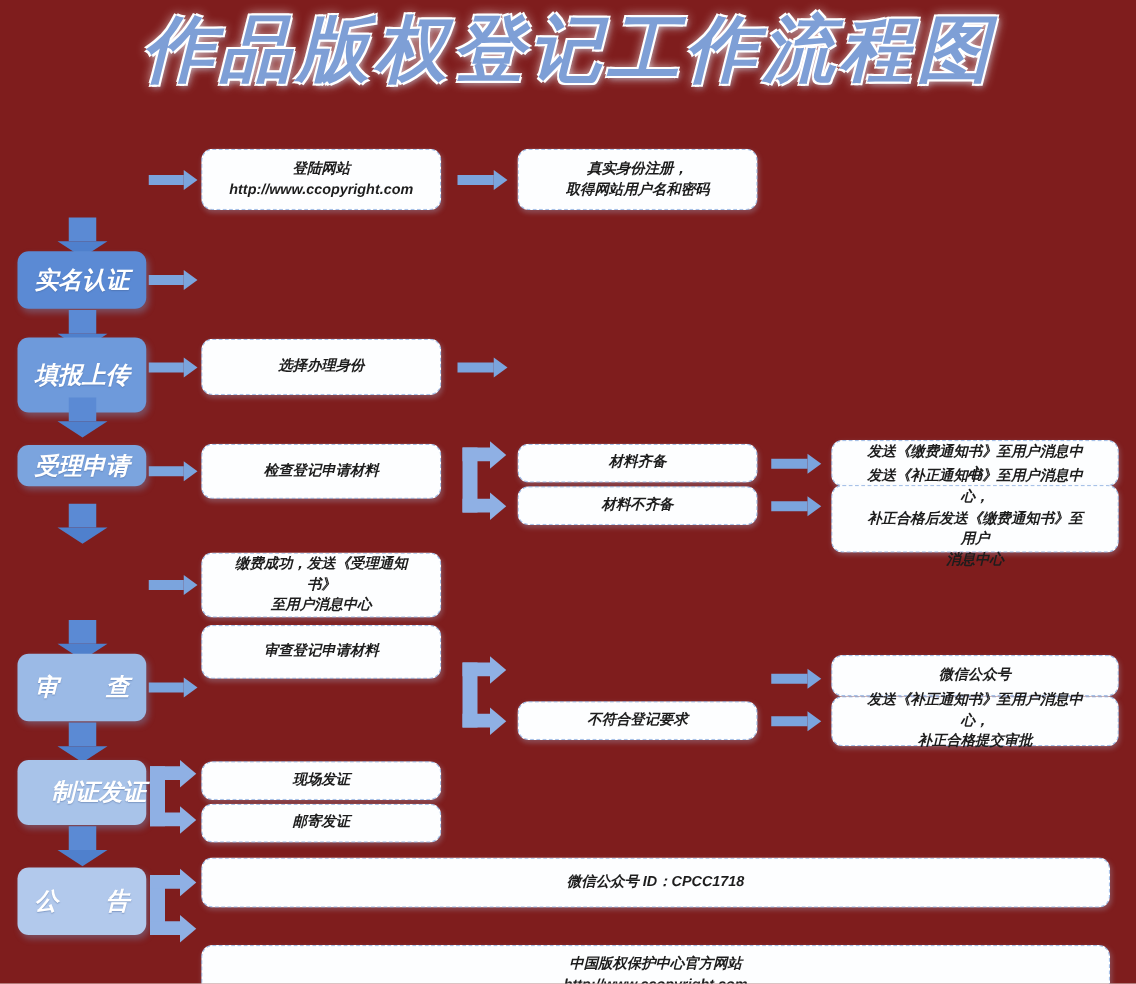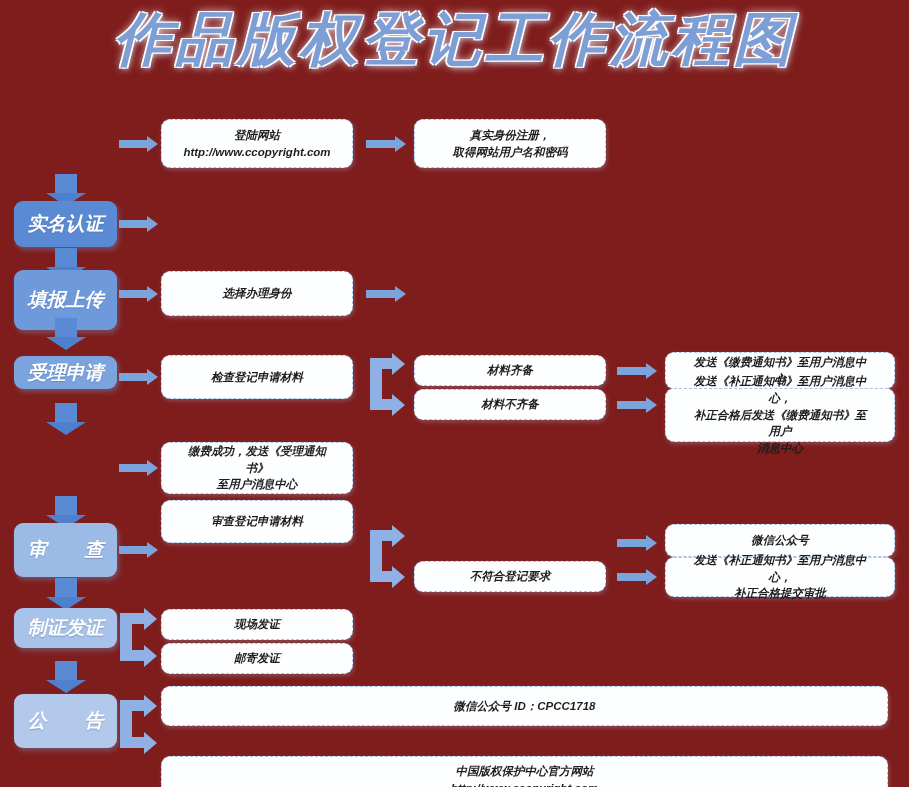--- a/index.html
+++ b/index.html
@@ -179,21 +179,21 @@
   </div>
 
   <div class="stage" style="top:523px;height:54px;background:#9bbae6;">
     <span>审　　查</span>
   </div>
   <div class="downarrow" style="top:578px;height:32px;">
     <div class="shaft" style="height:19px;"></div>
     <div class="head" style="top:19px;"></div>
   </div>
 
-  <div class="stage" style="top:608px;height:40px;background:#a8c3e9;">
+  <div class="stage" style="top:608px;height:52px;background:#a8c3e9;justify-content:flex-end;">
     <span>制证发证</span>
   </div>
   <div class="downarrow" style="top:661px;height:32px;">
     <div class="shaft" style="height:19px;"></div>
     <div class="head" style="top:19px;"></div>
   </div>
 
   <div class="stage" style="top:694px;height:54px;background:#b2c9ec;">
     <span>公　　告</span>
   </div>

